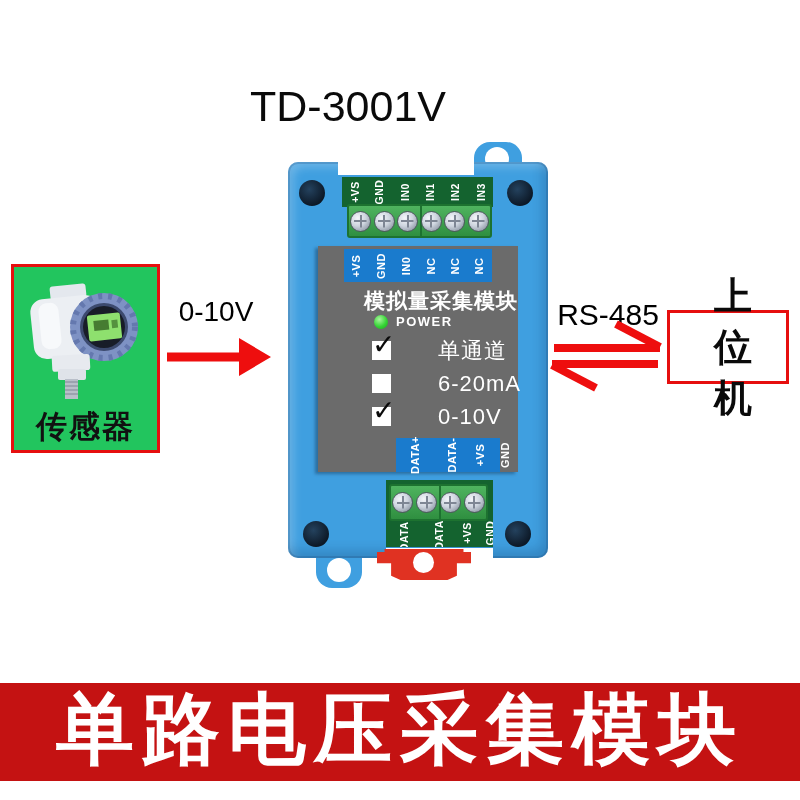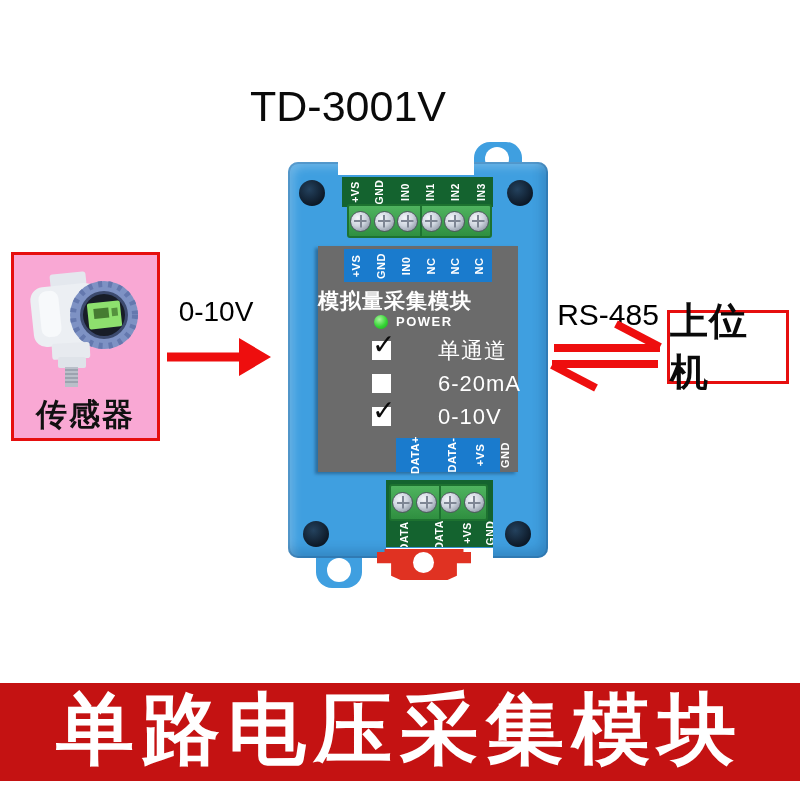--- a/index.html
+++ b/index.html
@@ -4,38 +4,38 @@
 <style>
   html,body { margin:0; padding:0; }
   .stage { position:relative; width:800px; height:800px; background:#ffffff; overflow:hidden;
            font-family:"Liberation Sans", sans-serif; }
 
   
   .product-title { position:absolute; left:250px; top:82px; width:340px; text-align:left;
                    font-size:43px; font-weight:500; color:#0a0a0a; }
 
   
-  .sensor-box { position:absolute; left:11px; top:252px; width:143px; height:183px;
-                border:3px solid #e60f0f; background:#f9a8d4; }
+  .sensor-box { position:absolute; left:11px; top:264px; width:143px; height:183px;
+                border:3px solid #e60f0f; background:#22c55e; }
   .sensor-figure { position:absolute; left:6px; top:2px; }
   .sensor-label { position:absolute; left:0; bottom:2px; width:100%; text-align:center;
                   font-size:31px; font-weight:700; color:#111; letter-spacing:2px; }
 
   .signal-label { position:absolute; left:168px; top:296px; width:96px; text-align:center;
                   font-size:28px; font-weight:500; color:#000; }
   .arrow-right { position:absolute; left:167px; top:334px; }
 
   
   .bus-label { position:absolute; left:556px; top:298px; width:104px; text-align:center;
                font-size:30px; font-weight:500; color:#000; }
   .bus-arrows { position:absolute; left:550px; top:320px; }
   .host-box { position:absolute; left:667px; top:310px; width:116px; height:68px;
               border:3px solid #e60f0f; background:#fff;
               display:flex; align-items:center; justify-content:center; }
-  .host-label { font-size:38px; font-weight:600; color:#0a0a0a; letter-spacing:1px; }
+  .host-label { font-size:38px; font-weight:600; color:#0a0a0a; letter-spacing:1px;padding-left:44px; }
 
   
   .ear-top { position:absolute; left:474px; top:142px; width:48px; height:36px;
              background:#3f9fe0; border-radius:16px 16px 4px 4px; }
   .ear-top .hole { position:absolute; left:11px; top:5px; width:24px; height:24px;
                    border-radius:50%; background:#fff; }
   .ear-bottom { position:absolute; left:316px; top:550px; width:46px; height:38px;
                 background:#3f9fe0; border-radius:6px 6px 16px 16px; }
   .ear-bottom .hole { position:absolute; left:11px; top:8px; width:24px; height:24px;
                       border-radius:50%; background:#fff; }
@@ -77,21 +77,21 @@
            background-position:center, center, center; background-repeat:no-repeat; }
 
   .panel { position:absolute; left:318px; top:246px; width:200px; height:226px;
            background:#6b6b6b; box-shadow:-3px 2px 3px rgba(10,20,40,.35); }
   .strip { position:absolute; background:#1a7bcd; }
   .strip-top    { left:344px; top:249px; width:148px; height:33px; }
   .strip-top .vlabels .cell span,
   .strip-bottom .vlabels .cell span { font-size:11px; }
   .strip-bottom { left:396px; top:438px; width:104px; height:34px; }
 
-  .panel-title { position:absolute; left:318px; top:287px; width:200px; text-align:left;
+  .panel-title { position:absolute; left:318px; top:287px; width:200px; text-align:right;
                  color:#fff; font-size:21px; font-weight:700; letter-spacing:1px; }
   .power-row { position:absolute; left:374px; top:314px; display:flex; align-items:center; gap:8px; }
   .led { width:14px; height:14px; border-radius:50%;
          background:radial-gradient(circle at 38% 32%, #a9f59d, #35d435 55%, #1da31d); }
   .power-label { color:#fff; font-size:13px; font-weight:700; letter-spacing:1.5px; }
 
   .options { position:absolute; left:372px; top:341px; }
   .opt-row { display:flex; align-items:center; margin-bottom:14px; height:19px; }
   .opt-box { width:19px; height:19px; background:#fff; position:relative; margin-right:7px; }
   .opt-mark { position:absolute; left:0px; top:-10px; font-size:28px; font-weight:700;

